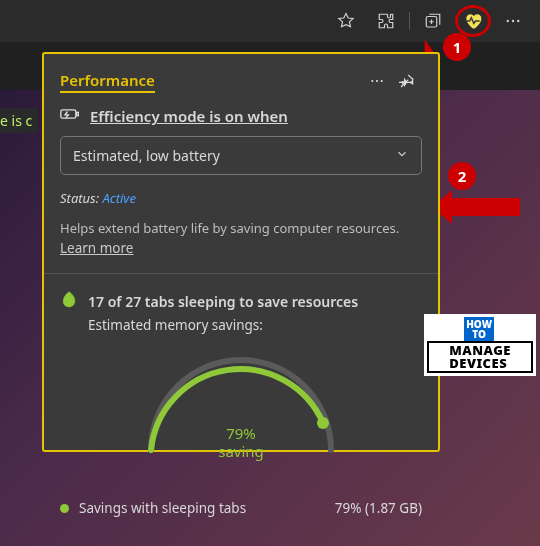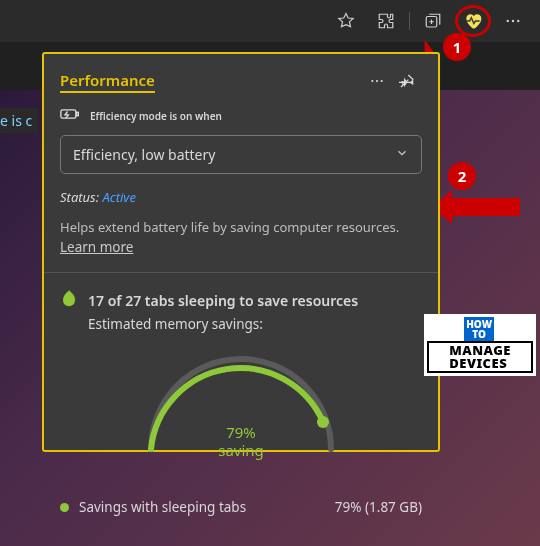--- a/index.html
+++ b/index.html
@@ -84,21 +84,21 @@
       border-bottom: 17px solid transparent;
       border-right: 20px solid #cc0000;
     }
     .below-bar {
       height: 48px;
       background: #202020;
     }
     .truncated-text {
       position: absolute;
       left: 0; top: 108px;
-      color: #7dd3fc;
+      color: #bef264;
       font-size: 14px;
       background: #2a2a2a;
       padding: 3px 6px 3px 0;
     }
     .panel {
       position: absolute;
       top: 52px; left: 42px;
       width: 398px;
       height: 400px;
       background: #3a3a3a;
@@ -130,21 +130,22 @@
       display: flex; align-items: center; justify-content: center;
       color: #ddd;
       cursor: pointer;
     }
     .eff-row {
       display: flex;
       align-items: center;
       gap: 10px;
       margin: 8px 0 10px;
       font-weight: 600;
-      font-size: 10px;
+      font-size: 15px;
+      text-decoration: underline;
     }
     .dropdown {
       border: 1px solid #777;
       border-radius: 5px;
       padding: 9px 12px;
       display: flex;
       align-items: center;
       justify-content: space-between;
       margin-bottom: 14px;
       cursor: pointer;
@@ -295,21 +296,21 @@
       <svg width="20" height="16" viewBox="0 0 24 16" fill="none" stroke="#ddd" stroke-width="1.6">
           <rect x="1" y="3" width="18" height="10" rx="2"></rect>
           <rect x="20" y="6" width="2" height="4"></rect>
           <path d="M9 5l-3 4h4l-3 4" stroke="#ddd" fill="none"></path>
         </svg>
     </span>
     <span>Efficiency mode is on when</span>
   </div>
 
   <div class="dropdown">
-    <span>Efficiency, low battery</span>
+    <span>Estimated, low battery</span>
     <span>
       <svg width="14" height="14" viewBox="0 0 24 24" fill="none" stroke="#ccc" stroke-width="2">
           <path d="M6 9l6 6 6-6"></path>
         </svg>
     </span>
   </div>
 
   <div class="status-row">
     <span>Status:</span>
     <span class="status-val">Active</span>

